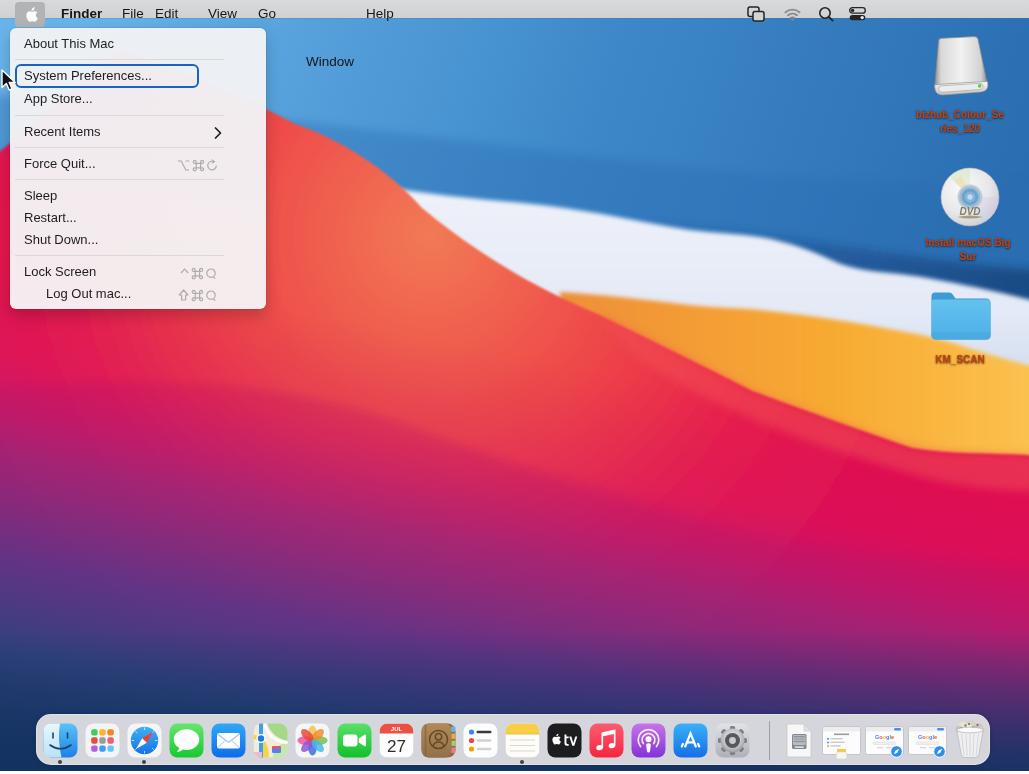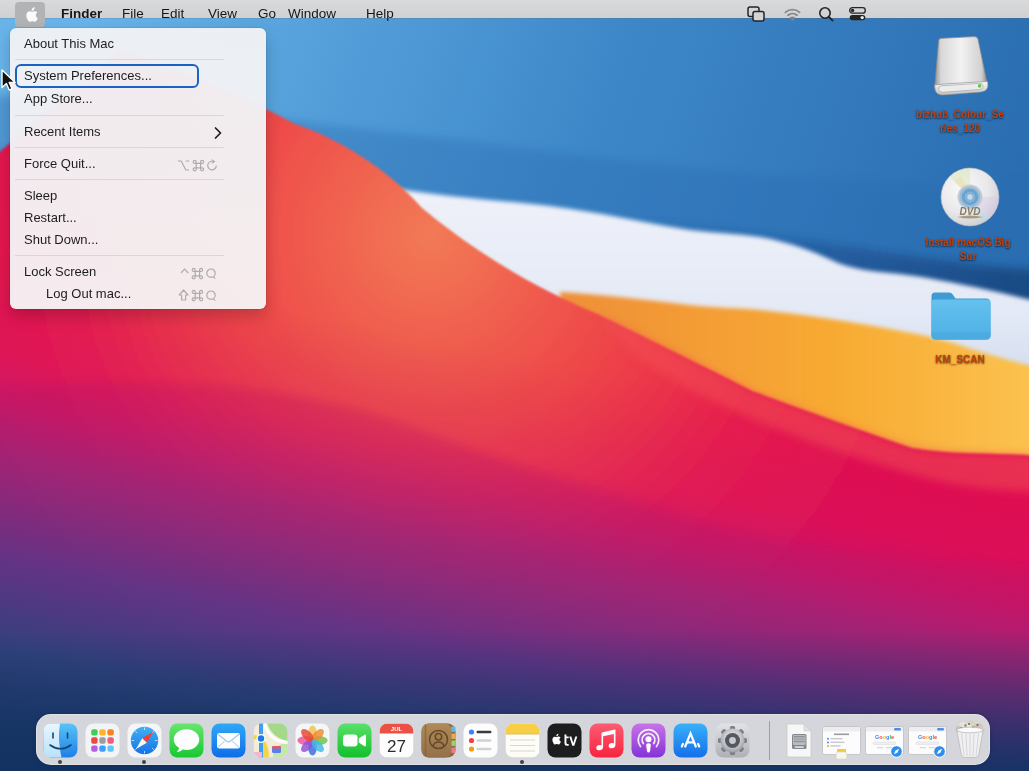--- a/index.html
+++ b/index.html
@@ -109,24 +109,24 @@
   <rect x="0" y="630" width="1029" height="141" fill="url(#botg)"></rect>
 </svg>
 
 <div id="menubar">
   <div id="applehl"></div>
   <svg style="position:absolute;left:24.5px;top:6.5px;" width="13" height="15.5" viewBox="0 0 17 20">
     <path fill="#fbfbfb" d="M11.6,3.3c0.7-0.85,1.2-2,1.05-3.2c-1.02,0.06-2.25,0.7-2.97,1.55C9.02,2.4,8.45,3.6,8.62,4.75 C9.75,4.83,10.9,4.18,11.6,3.3z M14.2,10.6c0.03-2.3,1.9-3.4,1.98-3.45c-1.08-1.58-2.76-1.8-3.36-1.82c-1.43-0.15-2.79,0.84-3.51,0.84c-0.72,0-1.84-0.82-3.02-0.8C4.73,5.39,3.3,6.28,2.5,7.67c-1.63,2.82-0.42,7,1.17,9.28c0.78,1.12,1.7,2.38,2.92,2.33c1.17-0.05,1.61-0.76,3.03-0.76c1.42,0,1.81,0.76,3.05,0.73c1.26-0.02,2.06-1.14,2.83-2.27c0.89-1.3,1.26-2.56,1.28-2.63C16.75,14.34,14.23,13.37,14.2,10.6z"></path>
   </svg>
   <b class="mitem" style="left:61px;">Finder</b>
   <span class="mitem" style="left:122px;">File</span>
-  <span class="mitem" style="left:161px;">Edit</span>
+  <span class="mitem" style="left:155px;">Edit</span>
   <span class="mitem" style="left:208px;">View</span>
   <span class="mitem" style="left:258px;">Go</span>
-  <span class="mitem" style="left:288px;">Window</span>
+  <span class="mitem" style="left:306px;margin-top:48px;">Window</span>
   <span class="mitem" style="left:366px;">Help</span>
 
   <svg style="position:absolute;left:747px;top:6px;" width="19" height="17" viewBox="0 0 19 17">
     <rect x="1" y="1" width="11" height="9.5" rx="2" fill="none" stroke="#242424" stroke-width="1.5"></rect>
     <rect x="6" y="5.5" width="11" height="9.5" rx="2" fill="#d3d4d6" stroke="#242424" stroke-width="1.5"></rect>
   </svg>
   <svg style="position:absolute;left:784px;top:7.5px;" width="17" height="13" viewBox="0 0 17 13">
     <g fill="none" stroke="#85868a" stroke-width="1.8" stroke-linecap="round">
       <path d="M1.4,4.3 C5.3,0.7 11.7,0.7 15.6,4.3" opacity="0.95"></path>
       <path d="M4,7.2 C6.6,5 10.4,5 13,7.2"></path>

